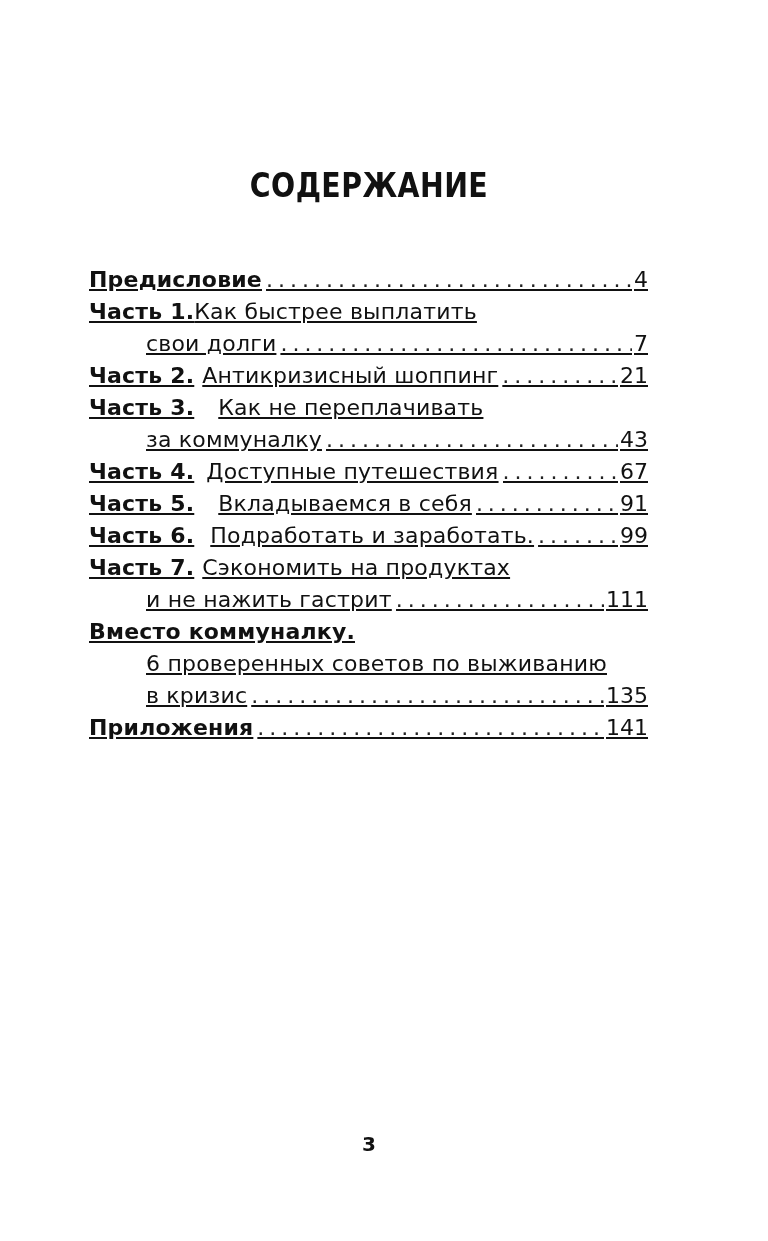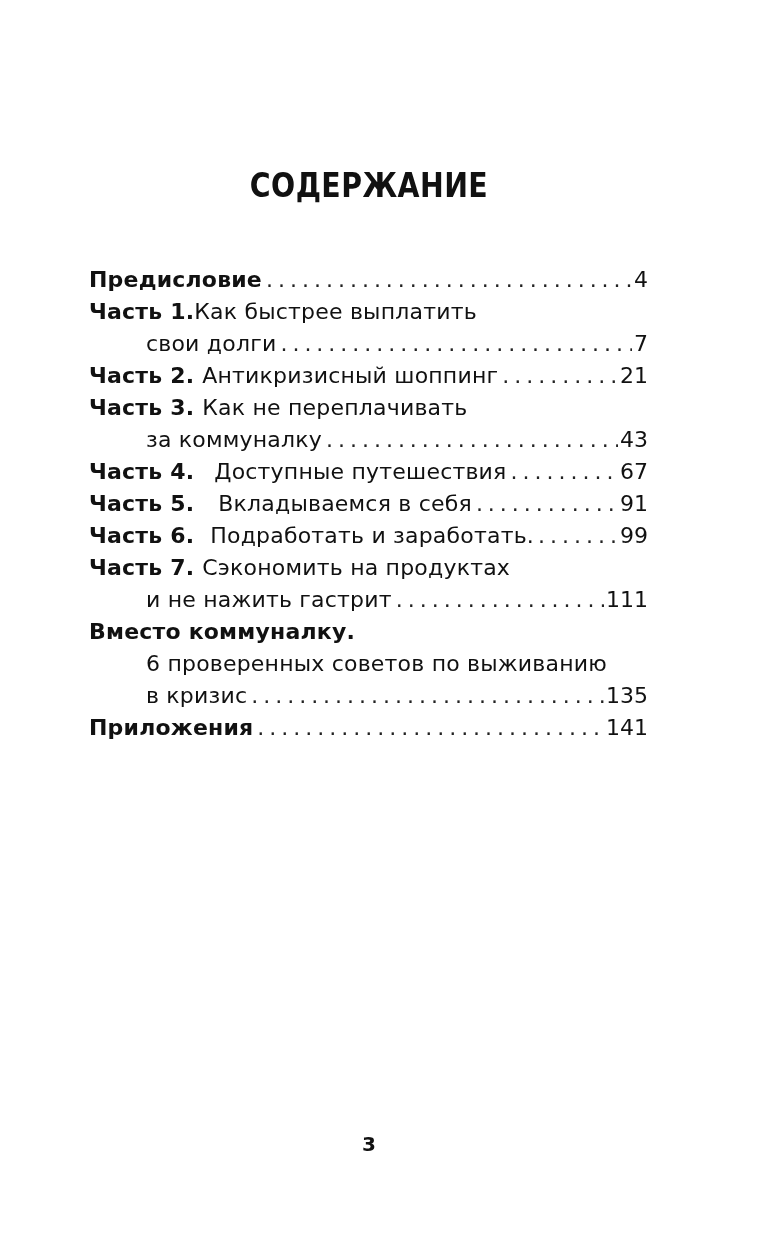--- a/index.html
+++ b/index.html
@@ -35,20 +35,21 @@
       width: 559px;
     }
     .line {
       height: 32px;
       line-height: 32px;
       font-size: 22px;
       display: flex;
       align-items: baseline;
       white-space: nowrap;
       overflow: hidden;
+      text-decoration: underline;
     }
     .line.indent {
       padding-left: 57px;
     }
     .bold {
       font-weight: bold;
     }
     .text {
       flex: 0 0 auto;
       letter-spacing: 0.2px;
@@ -104,31 +105,31 @@
 
   <div class="line">
     <span class="text bold">Часть 2.</span>
     <span class="text" style="margin-left:8px">Антикризисный шоппинг</span>
     <span class="leader"></span>
     <span class="page">21</span>
   </div>
 
   <div class="line">
     <span class="text bold">Часть 3.</span>
-    <span class="text" style="margin-left:8px">Как не переплачивать</span>
+    <span class="text" style="margin-left:24px">Как не переплачивать</span>
   </div>
   <div class="line indent">
     <span class="text">за коммуналку</span>
     <span class="leader"></span>
     <span class="page">43</span>
   </div>
 
   <div class="line">
     <span class="text bold">Часть 4.</span>
-    <span class="text" style="margin-left:20px">Доступные путешествия</span>
+    <span class="text" style="margin-left:12px">Доступные путешествия</span>
     <span class="leader"></span>
     <span class="page">67</span>
   </div>
 
   <div class="line">
     <span class="text bold">Часть 5.</span>
     <span class="text" style="margin-left:24px">Вкладываемся в себя</span>
     <span class="leader"></span>
     <span class="page">91</span>
   </div>

